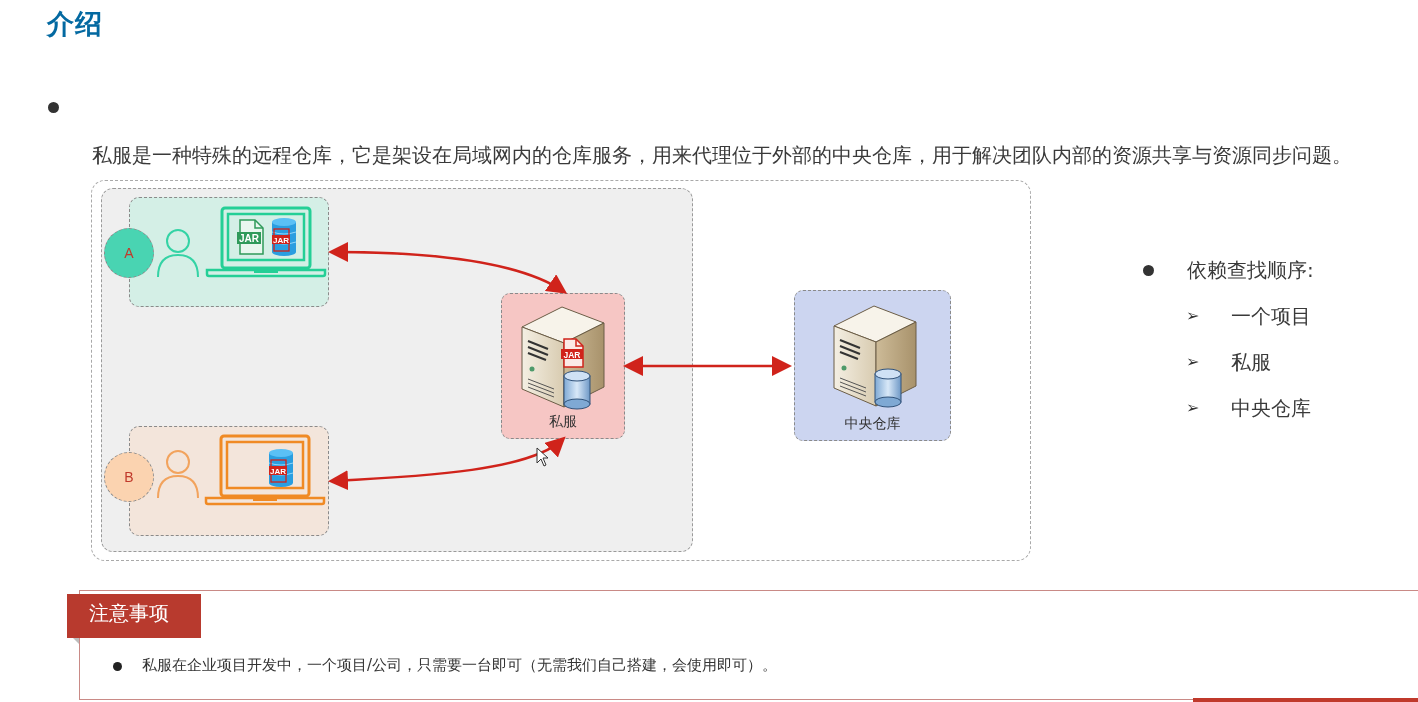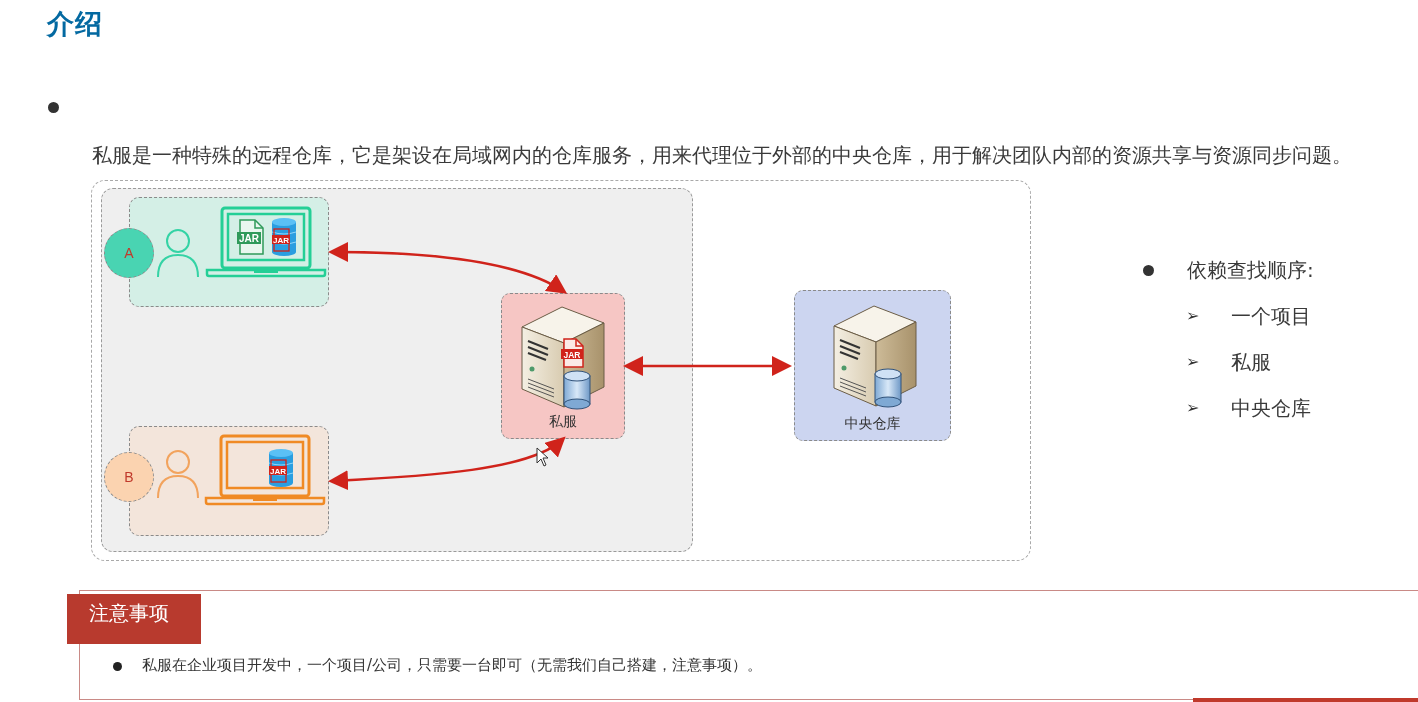--- a/index.html
+++ b/index.html
@@ -35,21 +35,21 @@
 
   
   .lookup { position: absolute; left: 1140px; top: 255px; font-size: 20px; color: #3a3a3a; }
   .lookup .head { position: relative; padding-left: 47px; height: 30px; line-height: 30px; }
   .lookup .head .dot { position: absolute; left: 3px; top: 10px; width: 11px; height: 11px; border-radius: 50%; background: #333; }
   .lookup .item { position: relative; padding-left: 91px; height: 30px; line-height: 30px; margin-top: 16px; }
   .lookup .item .arrow { position: absolute; left: 46px; top: 0; font-size: 16px; color: #333; }
 
   
   .notice-box { position: absolute; left: 79px; top: 590px; width: 1345px; height: 110px; border: 1.5px solid #c98a86; border-right: none; background: #fff; }
-  .notice-tab { position: absolute; left: 67px; top: 594px; width: 134px; height: 50px; background: #b83a2e; color: #fff; font-size: 20px; line-height: 38px; padding-left: 22px; }
+  .notice-tab { position: absolute; left: 67px; top: 594px; width: 134px; height: 44px; background: #b83a2e; color: #fff; font-size: 20px; line-height: 38px; padding-left: 22px; }
   .notice-fold { position: absolute; left: 67px; top: 632px; width: 0; height: 0; border-top: 12px solid #bdbdbd; border-left: 12px solid transparent; }
   .notice-item { position: absolute; left: 110px; top: 656px; font-size: 15px; color: #333; }
   .notice-item .dot { position: absolute; left: 3px; top: 6px; width: 9px; height: 9px; border-radius: 50%; background: #222; }
   .notice-item .text { padding-left: 32px; }
   .bottom-red { position: absolute; left: 1193px; top: 698px; width: 225px; height: 4px; background: #c0392b; }
 
   .cursor { position: absolute; left: 536px; top: 447px; }
 </style>
 </head>
 <body>
@@ -206,15 +206,15 @@
     <span class="arrow">➢</span>
     <span>中央仓库</span>
   </div>
 </div>
 
 <div class="notice-box"></div>
 <div class="notice-fold"></div>
 <div class="notice-tab">注意事项</div>
 <div class="notice-item">
   <span class="dot"></span>
-  <span class="text">私服在企业项目开发中，一个项目/公司，只需要一台即可（无需我们自己搭建，注意事项）。</span>
+  <span class="text">私服在企业项目开发中，一个项目/公司，只需要一台即可（无需我们自己搭建，会使用即可）。</span>
 </div>
 <div class="bottom-red"></div>
 
 </body></html>

